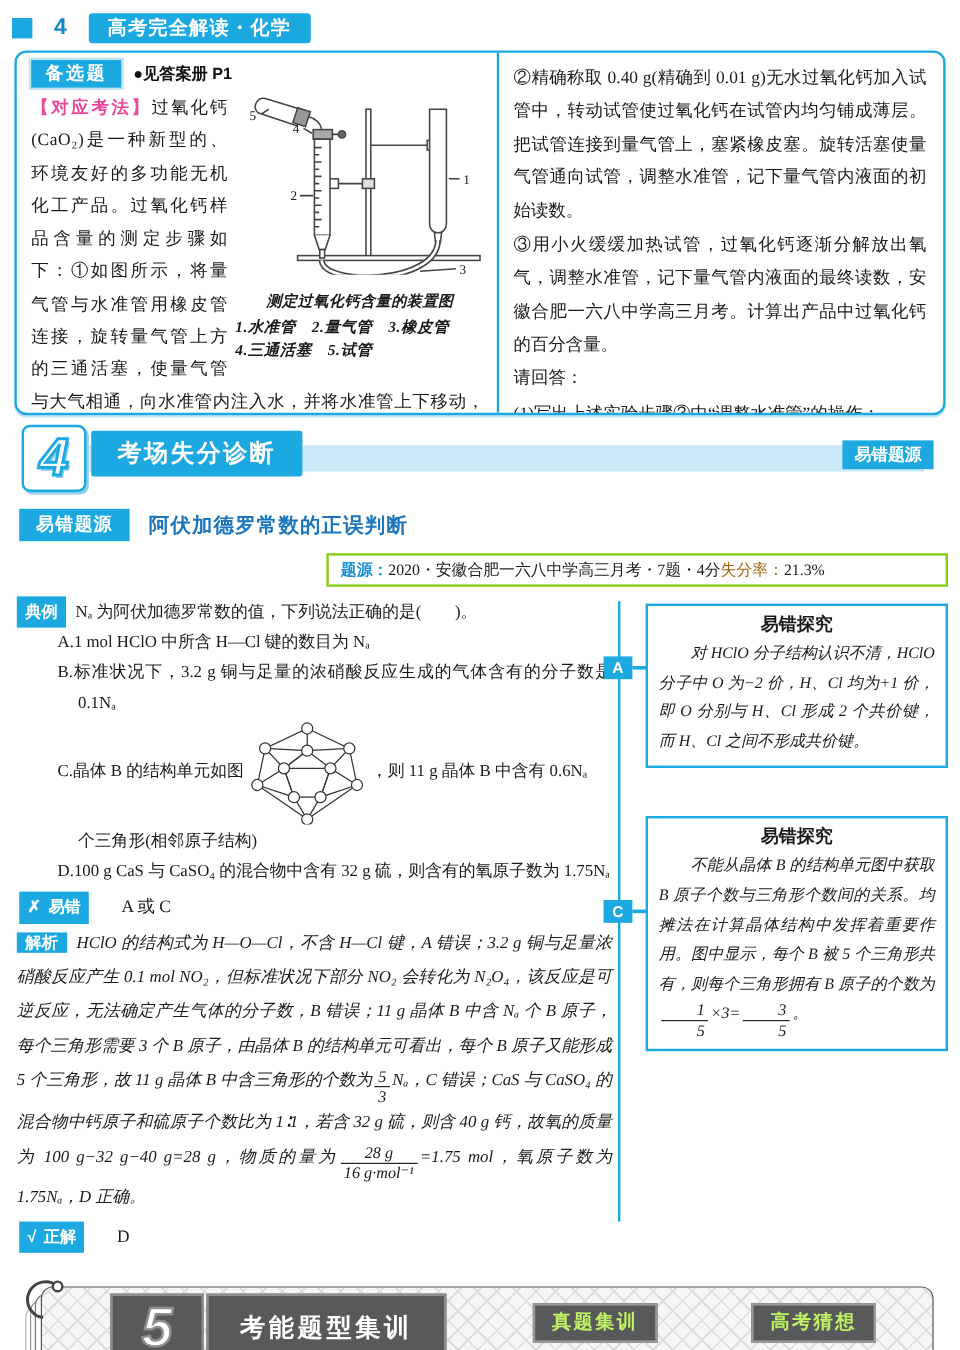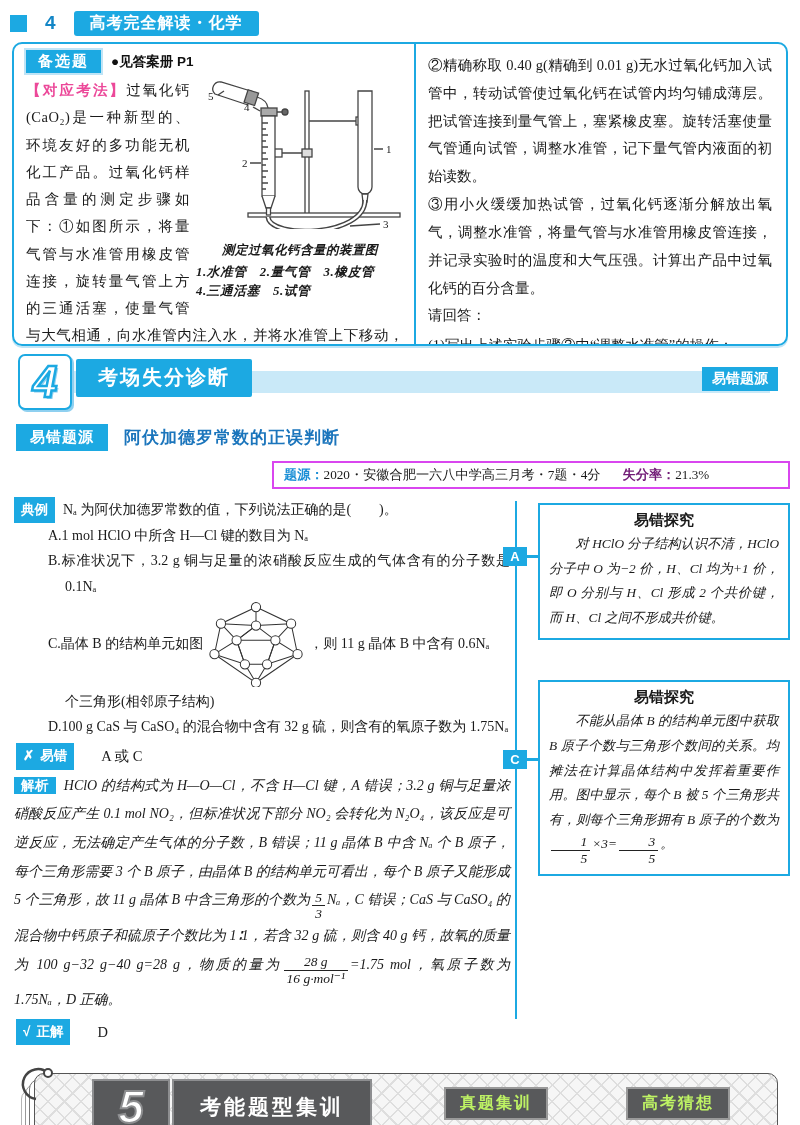--- a/index.html
+++ b/index.html
@@ -43,24 +43,24 @@
             font-family:"Liberation Sans",sans-serif;font-weight:bold;font-size:20px;letter-spacing:2px;
             padding:5px 22px 6px 22px;border-radius:2px;}
   .s4-corner{position:absolute;right:10px;top:13px;background:#1ca9e2;color:#fff;
              font-family:"Liberation Sans",sans-serif;font-weight:bold;font-size:14px;padding:3px 10px;}
 
   
   .topic{display:flex;align-items:center;gap:16px;margin:12px 16px 0 16px;}
   .topic-badge{background:#1ca9e2;color:#fff;font-family:"Liberation Sans",sans-serif;font-weight:bold;
                font-size:15px;padding:4px 14px;letter-spacing:1px;}
   .topic-title{color:#1b75bc;font-family:"Liberation Sans",sans-serif;font-weight:bold;font-size:17px;letter-spacing:1px;}
-  .srcbox{margin:10px 10px 0 auto;width:494px;border:2px solid #d946ef;padding:3px 10px;
+  .srcbox{margin:10px 10px 0 auto;width:494px;border:2px solid #84cc16;padding:3px 10px;
           display:flex;align-items:center;font-size:13.2px;}
   .src-label{color:#1b8fd6;font-weight:bold;}
-  .loss-label{color:#701a75;font-weight:bold;margin-left:22px;}
+  .loss-label{color:#a16207;font-weight:normal;}
 
   
   .example{display:flex;margin:8px 10px 0 14px;}
   .ex-left{width:496px;font-size:14px;line-height:1.8;}
   .stem-row{display:flex;align-items:baseline;gap:8px;}
   .badge-cy{background:#1ca9e2;color:#fff;font-family:"Liberation Sans",sans-serif;font-weight:bold;
             font-size:13.5px;padding:1px 7px;white-space:nowrap;}
   .opts{margin-left:34px;}
   .opt{padding-left:17px;text-indent:-17px;text-align:justify;}
   .optc{display:flex;align-items:center;margin:2px 0;}
@@ -190,21 +190,21 @@
           </svg>
           <div class="fig-cap">测定过氧化钙含量的装置图</div>
           <div class="fig-leg">1.水准管　2.量气管　3.橡皮管</div>
           <div class="fig-leg">4.三通活塞　5.试管</div>
         </span>
         <span class="tag">【对应考法】</span><span>过氧化钙(CaO₂)是一种新型的、环境友好的多功能无机化工产品。过氧化钙样品含量的测定步骤如下：①如图所示，将量气管与水准管用橡皮管连接，旋转量气管上方的三通活塞，使量气管与大气相通，向水准管内注入水，并将水准管上下移动，以除去橡皮管内的空气。</span>
       </div>
     </div>
     <div class="tb-right">
       <p>②精确称取 0.40 g(精确到 0.01 g)无水过氧化钙加入试管中，转动试管使过氧化钙在试管内均匀铺成薄层。把试管连接到量气管上，塞紧橡皮塞。旋转活塞使量气管通向试管，调整水准管，记下量气管内液面的初始读数。</p>
-      <p>③用小火缓缓加热试管，过氧化钙逐渐分解放出氧气，调整水准管，将量气管与水准管用橡皮管连接，并记录实验时的温度和大气压强。计算出产品中过氧化钙的百分含量。</p>
+      <p>③用小火缓缓加热试管，过氧化钙逐渐分解放出氧气，调整水准管，记下量气管内液面的最终读数，安徽合肥一六八中学高三月考。计算出产品中过氧化钙的百分含量。</p>
       <p>请回答：</p>
       <div class="q1line">
         <span>(1)写出上述实验步骤③中“调整水准管”的操作：</span>
         <span class="blank fill"></span>
       </div>
 
     </div>
   </div>
 
   <div class="s4">

